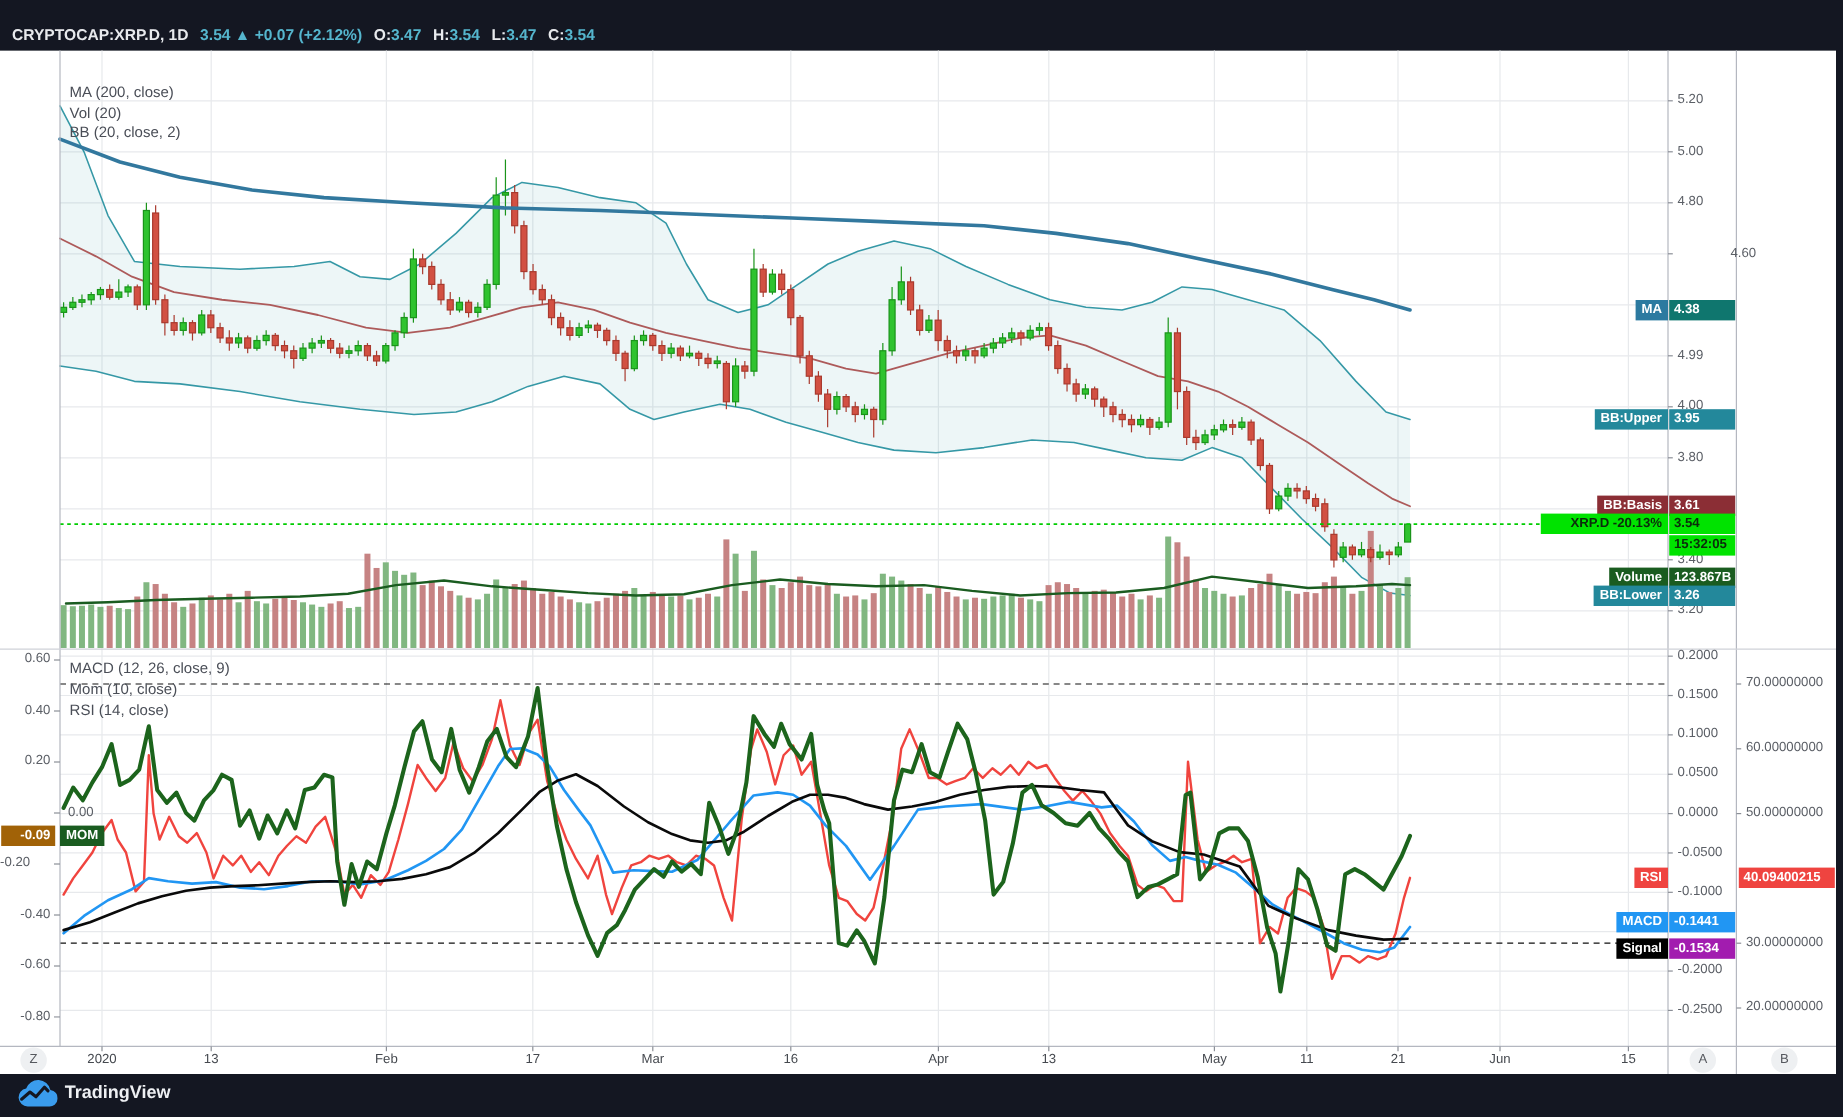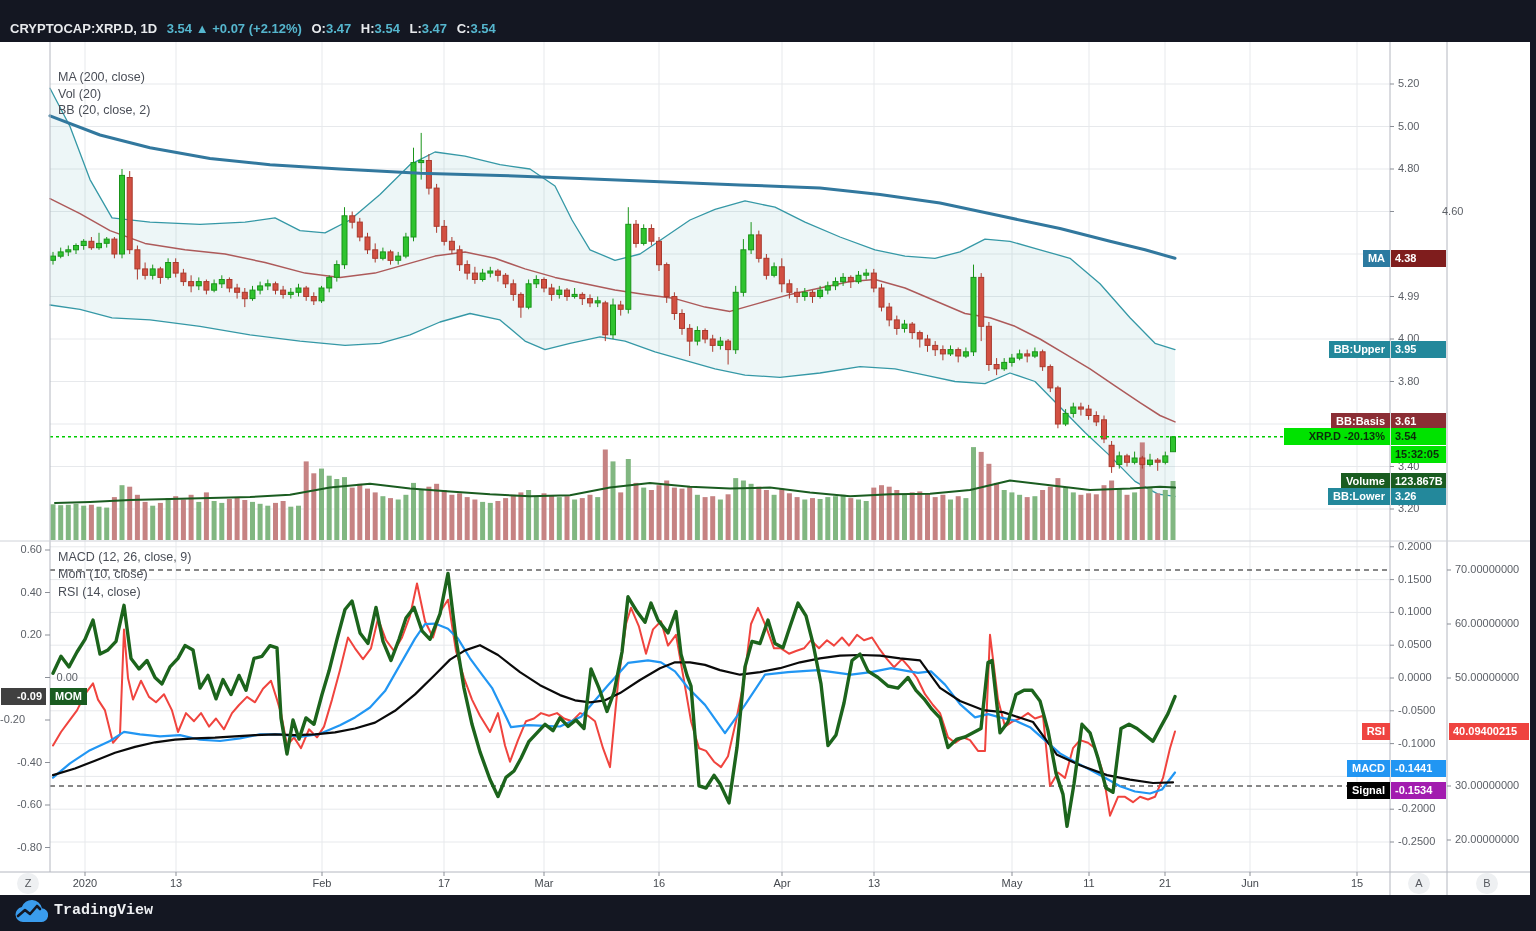--- a/index.html
+++ b/index.html
@@ -23,21 +23,21 @@
   .tick{position:absolute;font-size:11px;color:#5b5f66;white-space:nowrap;}
   .badge{position:absolute;height:17px;line-height:17px;font-size:11px;font-weight:bold;
     padding:0 4px;white-space:nowrap;z-index:22;}
   .chip{position:absolute;height:17px;line-height:17px;font-size:11px;font-weight:bold;
     padding:0 5px;white-space:nowrap;z-index:22;}
   .tlabel{position:absolute;top:877px;width:60px;margin-left:-30px;text-align:center;font-size:11px;color:#45494f;}
   .axisBtn{position:absolute;top:873px;width:22px;height:21px;border-radius:11px;background:#eef0f2;
     color:#55585e;font-size:11px;text-align:center;line-height:21px;z-index:22;}
   
   #footer{position:absolute;left:0;top:895px;width:1536px;height:36px;background:#141722;z-index:5;}
-  #footer .brand{position:absolute;left:54px;top:7px;color:#eef0f3;font-size:15px;font-weight:bold;font-family:Liberation Mono, monospace;}
+  #footer .brand{position:absolute;left:54px;top:7px;color:#eef0f3;font-size:15px;font-weight:bold;}
   #footer svg{position:absolute;left:14px;top:4px;}
 </style>
 </head>
 <body>
 
 <div id="stage">
 
   <div id="header">
     <div class="l2">
       <span>CRYPTOCAP:XRP.D, 1D</span><span class="sep"></span>
@@ -646,34 +646,34 @@
       <div class="tlabel" style="left:444px;">17</div>
       <div class="tlabel" style="left:544px;">Mar</div>
       <div class="tlabel" style="left:659px;">16</div>
       <div class="tlabel" style="left:782px;">Apr</div>
       <div class="tlabel" style="left:874px;">13</div>
       <div class="tlabel" style="left:1012px;">May</div>
       <div class="tlabel" style="left:1089px;">11</div>
       <div class="tlabel" style="left:1165px;">21</div>
       <div class="tlabel" style="left:1250px;">Jun</div>
       <div class="tlabel" style="left:1357px;">15</div>
-      <div class="badge" style="left:1391px;top:249.8px;width:55px;background:#7f1d1d;color:#ffffff;text-align:left;box-sizing:border-box;">4.38</div>
+      <div class="badge" style="left:1391px;top:249.8px;width:55px;background:#0f766e;color:#ffffff;text-align:left;box-sizing:border-box;">4.38</div>
       <div class="chip" style="right:146px;top:249.8px;background:#2c7aa0;color:#ffffff;">MA</div>
       <div class="badge" style="left:1391px;top:341.1px;width:55px;background:#23889b;color:#ffffff;text-align:left;box-sizing:border-box;">3.95</div>
       <div class="chip" style="right:146px;top:341.1px;background:#23889b;color:#ffffff;">BB:Upper</div>
       <div class="badge" style="left:1391px;top:413.4px;width:55px;background:#8b2e35;color:#ffffff;text-align:left;box-sizing:border-box;">3.61</div>
       <div class="chip" style="right:146px;top:413.4px;background:#8b2e35;color:#ffffff;">BB:Basis</div>
       <div class="badge" style="left:1391px;top:428.3px;width:55px;background:#00e300;color:#0b2d0b;text-align:left;box-sizing:border-box;">3.54</div>
       <div class="chip" style="right:146px;top:428.3px;background:#00e300;color:#0b2d0b;padding-left:25px;">XRP.D -20.13%</div>
       <div class="badge" style="left:1391px;top:472.5px;width:55px;background:#1a5c20;color:#ffffff;text-align:left;box-sizing:border-box;">123.867B</div>
       <div class="chip" style="right:146px;top:472.5px;background:#1a5c20;color:#ffffff;">Volume</div>
       <div class="badge" style="left:1391px;top:487.8px;width:55px;background:#23889b;color:#ffffff;text-align:left;box-sizing:border-box;">3.26</div>
       <div class="chip" style="right:146px;top:487.8px;background:#23889b;color:#ffffff;">BB:Lower</div>
       <div class="badge" style="left:1391px;top:445.8px;width:55px;background:#00e300;color:#0b2d0b;text-align:left;box-sizing:border-box;">15:32:05</div>
-      <div class="badge" style="left:1px;top:688.1px;width:45px;background:#404040;color:#ffffff;text-align:right;box-sizing:border-box;">-0.09</div>
+      <div class="badge" style="left:1px;top:688.1px;width:45px;background:#a16207;color:#ffffff;text-align:right;box-sizing:border-box;">-0.09</div>
       <div class="chip" style="left:50px;top:688.1px;background:#1a5c20;color:#ffffff;">MOM</div>
       <div class="badge" style="left:1449px;top:723.0px;width:80px;background:#ef4440;color:#ffffff;text-align:left;box-sizing:border-box;">40.09400215</div>
       <div class="chip" style="right:146px;top:723.0px;background:#ef4440;color:#ffffff;">RSI</div>
       <div class="badge" style="left:1391px;top:760.0px;width:55px;background:#2196f3;color:#ffffff;text-align:left;box-sizing:border-box;">-0.1441</div>
       <div class="chip" style="right:146px;top:760.0px;background:#2196f3;color:#ffffff;">MACD</div>
       <div class="badge" style="left:1391px;top:782.1px;width:55px;background:#a21caf;color:#ffffff;text-align:left;box-sizing:border-box;">-0.1534</div>
       <div class="chip" style="right:146px;top:782.1px;background:#000000;color:#ffffff;">Signal</div>
     </div>
 
   <div id="footer">

